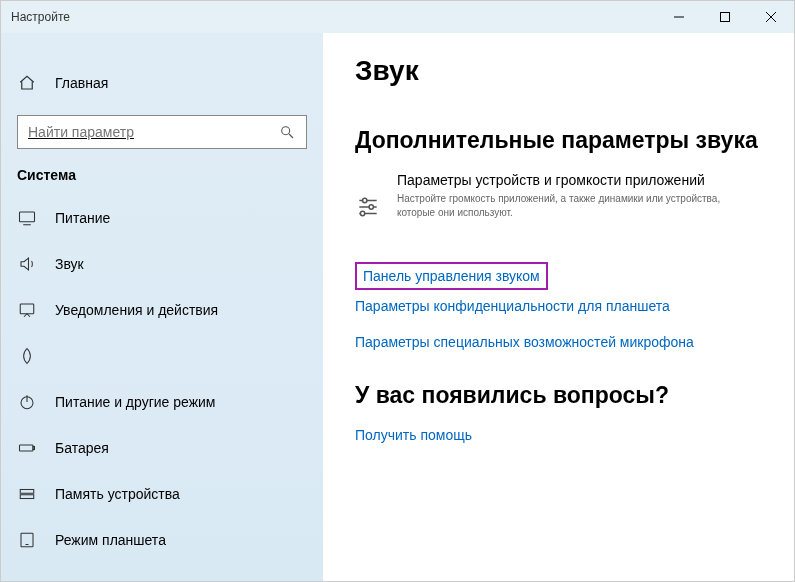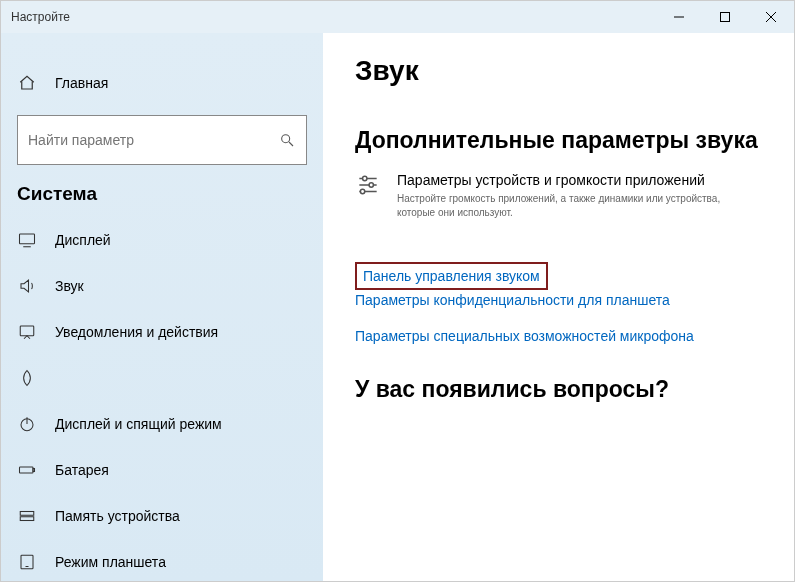--- a/index.html
+++ b/index.html
@@ -8,36 +8,36 @@
 .titlebar { height: 32px; display: flex; align-items: center; padding: 0 0 0 10px; background: #e6f0f7; font-size: 12px; color: #333; }
 .titlebar .title { flex: 1; }
 .titlebar .win-controls { display: flex; }
 .titlebar .win-btn { width: 46px; height: 32px; display: flex; align-items: center; justify-content: center; cursor: pointer; }
 .body { flex: 1; display: flex; overflow: hidden; }
 .sidebar { width: 322px; background: linear-gradient(180deg, #e0edf6 0%, #d9e9f4 100%); padding: 0; overflow-y: auto; }
 .home-row { display: flex; align-items: center; height: 44px; padding: 0 16px; margin-top: 28px; cursor: pointer; }
 .home-row .icon { width: 20px; margin-right: 18px; display:flex; align-items:center; justify-content:center;}
 .home-row .label { font-size: 14px; }
 .search-wrap { margin: 10px 16px 18px 16px; }
-.search { display: flex; align-items: center; border: 1px solid #888; background: #fff; height: 50px; padding: 12px 10px; }
+.search { display: flex; align-items: center; border: 1px solid #888; background: #fff; height: 34px; padding: 12px 10px; text-decoration: underline; }
 .search input { flex: 1; border: none; outline: none; font-size: 14px; background: transparent; }
 .search .sicon { width: 18px; display:flex; align-items:center; justify-content:center;}
-.group-head { padding: 0 16px 12px 16px; font-size: 19px; font-weight: 600; }
+.group-head { padding: 0 16px 12px 16px; font-size: 14px; font-weight: 600; }
 .nav-item { display: flex; align-items: center; height: 46px; padding: 0 16px; cursor: pointer; }
 .nav-item .icon { width: 20px; margin-right: 18px; display:flex; align-items:center; justify-content:center; color:#333;}
 .nav-item .label { font-size: 14px; }
 .content { flex: 1; padding: 22px 0 0 32px; overflow-y: auto; }
 .content h1 { font-size: 28px; font-weight: 600; margin-bottom: 40px; }
 .content h2 { font-size: 23px; font-weight: 600; margin: 0 0 18px 0; }
-.setting-row { display: flex; gap: 16px; margin-bottom: 42px; padding-right: 40px; }
+.setting-row { display: flex; gap: 16px; margin-bottom: 42px; padding-right: 40px; align-items: flex-end; }
 .setting-row .sicon2 { width: 26px; flex: 0 0 26px; color: #555; }
 .setting-row .stexts .t1 { font-size: 14px; margin-bottom: 4px; }
 .setting-row .stexts .t2 { font-size: 10px; color: #666; line-height: 1.4; }
 .link { color: #0067c0; font-size: 14px; cursor: pointer; display: block; margin-bottom: 20px; }
-.link.highlight { display: inline-block; border: 2px solid #7f1d1d; padding: 4px 6px; margin-bottom: 2px; }
+.link.highlight { display: inline-block; border: 2px solid #a21caf; padding: 4px 6px; margin-bottom: 8px; }
 .section { margin-bottom: 32px; }
 svg { display: block; }
 </style>
 </head>
 <body>
 
 <div class="window">
 
   <div class="titlebar">
     <span class="title">Настройте</span>
@@ -89,21 +89,21 @@
 
       <div class="group-head">Система</div>
 
       <div class="nav-item">
         <span class="icon">
           <svg width="18" height="18" viewBox="0 0 24 24" fill="none" stroke="#333" stroke-width="1.4">
               <rect x="2" y="4" width="20" height="13" rx="1"></rect>
               <line x1="7" y1="21" x2="17" y2="21"></line>
             </svg>
         </span>
-        <span class="label">Дисплей</span>
+        <span class="label">Питание</span>
       </div>
 
       <div class="nav-item">
         <span class="icon">
           <svg width="18" height="18" viewBox="0 0 24 24" fill="none" stroke="#333" stroke-width="1.4">
               <path d="M4 9v6h4l6 5V4L8 9H4z"></path>
               <path d="M18 8c1.5 1.5 1.5 6.5 0 8"></path>
             </svg>
         </span>
         <span class="label">Звук</span>
@@ -127,21 +127,21 @@
         </span>
       </div>
 
       <div class="nav-item">
         <span class="icon">
           <svg width="18" height="18" viewBox="0 0 24 24" fill="none" stroke="#333" stroke-width="1.4">
               <circle cx="12" cy="13" r="8"></circle>
               <line x1="12" y1="3" x2="12" y2="12"></line>
             </svg>
         </span>
-        <span class="label">Дисплей и спящий режим</span>
+        <span class="label">Питание и другие режим</span>
       </div>
 
       <div class="nav-item">
         <span class="icon">
           <svg width="18" height="18" viewBox="0 0 24 24" fill="none" stroke="#333" stroke-width="1.4">
               <rect x="2" y="8" width="18" height="8" rx="1"></rect>
               <rect x="20" y="10" width="2" height="4"></rect>
             </svg>
         </span>
         <span class="label">Батарея</span>
@@ -194,18 +194,19 @@
       </div>
 
       <div class="section">
         <a class="link highlight">Панель управления звуком</a>
         <a class="link">Параметры конфиденциальности для планшета</a>
         <a class="link">Параметры специальных возможностей микрофона</a>
       </div>
 
       <div class="section">
         <h2>У вас появились вопросы?</h2>
+        <a class="link">Получить помощь</a>
       </div>
 
     </div>
 
   </div>
 </div>
 
 </body></html>

